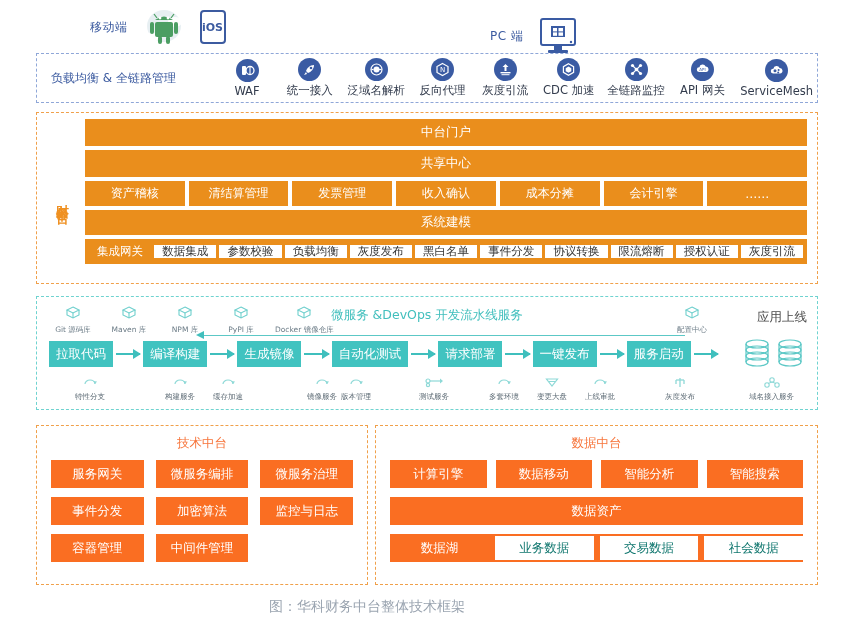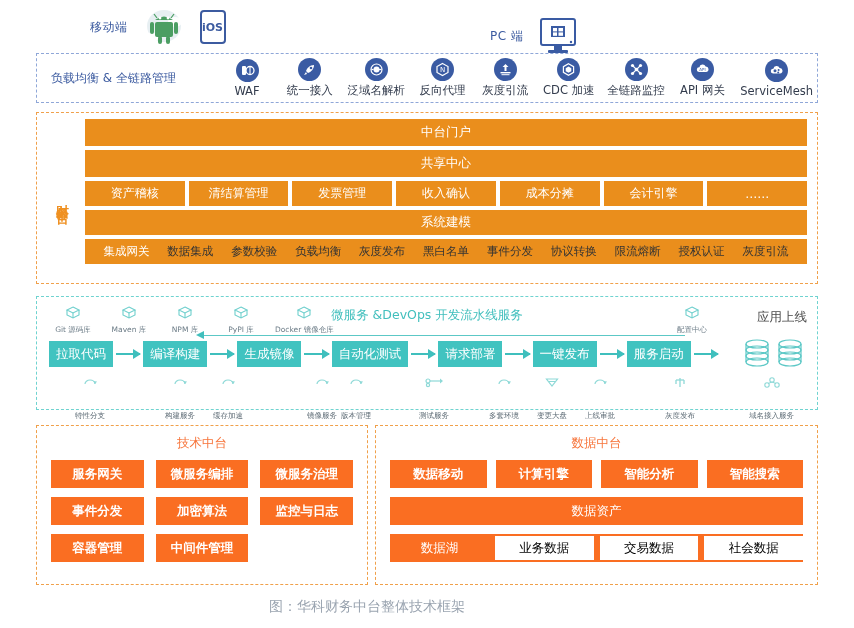--- a/index.html
+++ b/index.html
@@ -78,21 +78,21 @@
   .bar.tall { height: 27px; }
   .split-row { display: flex; gap: 4px; height: 25px; }
   .split-row .bar { flex: 1; height: 100%; }
   .chip-row { display: flex; gap: 4px; height: 25px; }
   .chip {
     flex: 1; background: #ea8e1c; color: #fff; font-size: 12px;
     display: flex; align-items: center; justify-content: center;
   }
   .int-row {
     display: flex; height: 25px; background: #ea8e1c; align-items: center;
-    padding: 11px; gap: 3px;
+    padding: 4px; gap: 3px;
   }
   .int-cell {
     flex: 1; height: 100%; display: flex; align-items: center; justify-content: center;
     color: #fff; font-size: 11.5px;
   }
   .int-cell.white {
     background: #fff; color: #333; margin: 2px 0; height: calc(100% - 4px);
   }
 
   
@@ -141,21 +141,21 @@
   }
   .arrow::after {
     content: ""; position: absolute; right: -1px; top: -4px;
     border-top: 5px solid transparent; border-bottom: 5px solid transparent;
     border-left: 8px solid #3fbfbd;
   }
   .cyls { position: absolute; right: 14px; top: 42px; display: flex; gap: 7px; }
   .sub-row { position: absolute; left: 0; right: 0; top: 76px; height: 30px; }
   .sub {
     position: absolute; display: flex; flex-direction: column;
-    align-items: center; gap: 19px;
+    align-items: center; gap: 0;
   }
   .sub small { font-size: 7.5px; color: #5d6b75; white-space: nowrap; }
 
   
   .tech { left: 36px; top: 425px; width: 332px; height: 160px; }
   .data { left: 375px; top: 425px; width: 443px; height: 160px; }
   .plat-title {
     text-align: center; color: #f7743a; font-size: 12.5px;
     margin-top: 9px; margin-bottom: 8px;
   }
@@ -164,36 +164,35 @@
     padding: 0 14px;
   }
   .grid4 {
     display: grid; grid-template-columns: repeat(4, 1fr); gap: 9px;
     padding: 0 14px;
   }
   .tile {
     background: #fa6e22; color: #fff; font-size: 12.5px; height: 28px;
     display: flex; align-items: center; justify-content: center;
     white-space: nowrap;
-    font-weight: bold;
   }
   .wide-tile {
     margin: 9px 14px 0 14px; background: #fa6e22; color: #fff; font-size: 12.5px;
     height: 28px; display: flex; align-items: center; justify-content: center;
   }
   .lake-row {
     margin: 9px 14px 0 14px; background: #fa6e22; height: 28px;
     display: flex; align-items: center; gap: 6px;
   }
   .lake-cell {
     flex: 1; height: 100%; display: flex; align-items: center;
     justify-content: center; color: #fff; font-size: 12.5px;
   }
   .lake-cell.white {
-    background: #fff; color: #000000; height: calc(100% - 4px); margin: 2px 0;
+    background: #fff; color: #0f766e; height: calc(100% - 4px); margin: 2px 0;
   }
 
   
   .caption {
     position: absolute; left: 0; right: 0; top: 598px; text-align: center;
     color: #9aa4b0; font-size: 14px;
   }
 </style>
 </head>
 <body>
@@ -589,22 +588,22 @@
       <div class="tile">加密算法</div>
       <div class="tile">监控与日志</div>
       <div class="tile">容器管理</div>
       <div class="tile">中间件管理</div>
     </div>
   </div>
 
   <div class="dash-box orange data">
     <div class="plat-title">数据中台</div>
     <div class="grid4">
+      <div class="tile">计算引擎</div>
       <div class="tile">数据移动</div>
-      <div class="tile">计算引擎</div>
       <div class="tile">智能分析</div>
       <div class="tile">智能搜索</div>
     </div>
     <div class="wide-tile">数据资产</div>
     <div class="lake-row">
       <div class="lake-cell">数据湖</div>
       <div class="lake-cell white">业务数据</div>
       <div class="lake-cell white">交易数据</div>
       <div class="lake-cell white">社会数据</div>
     </div>

